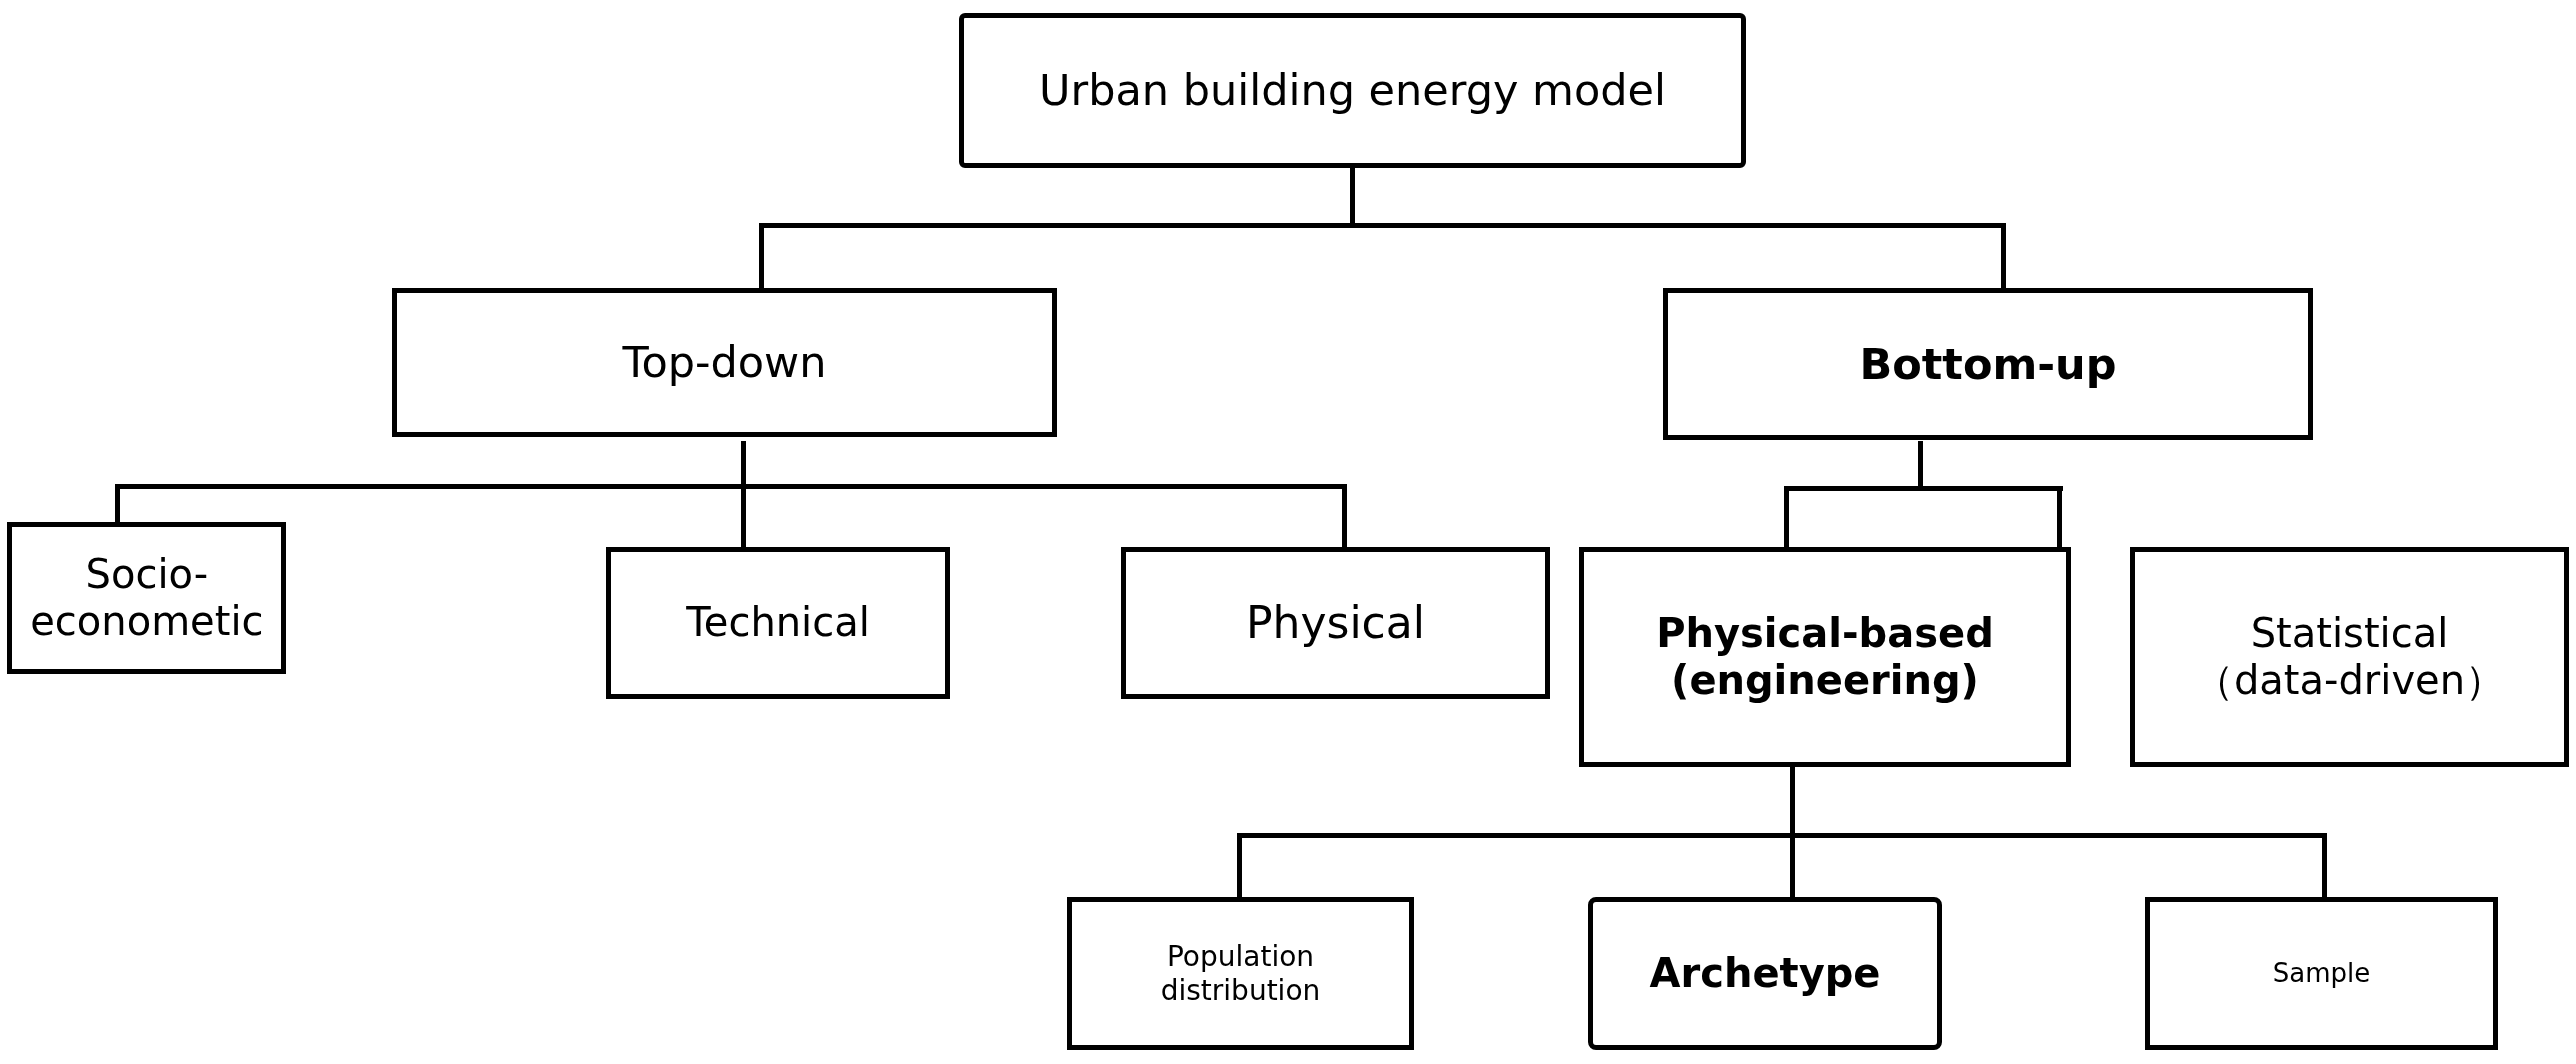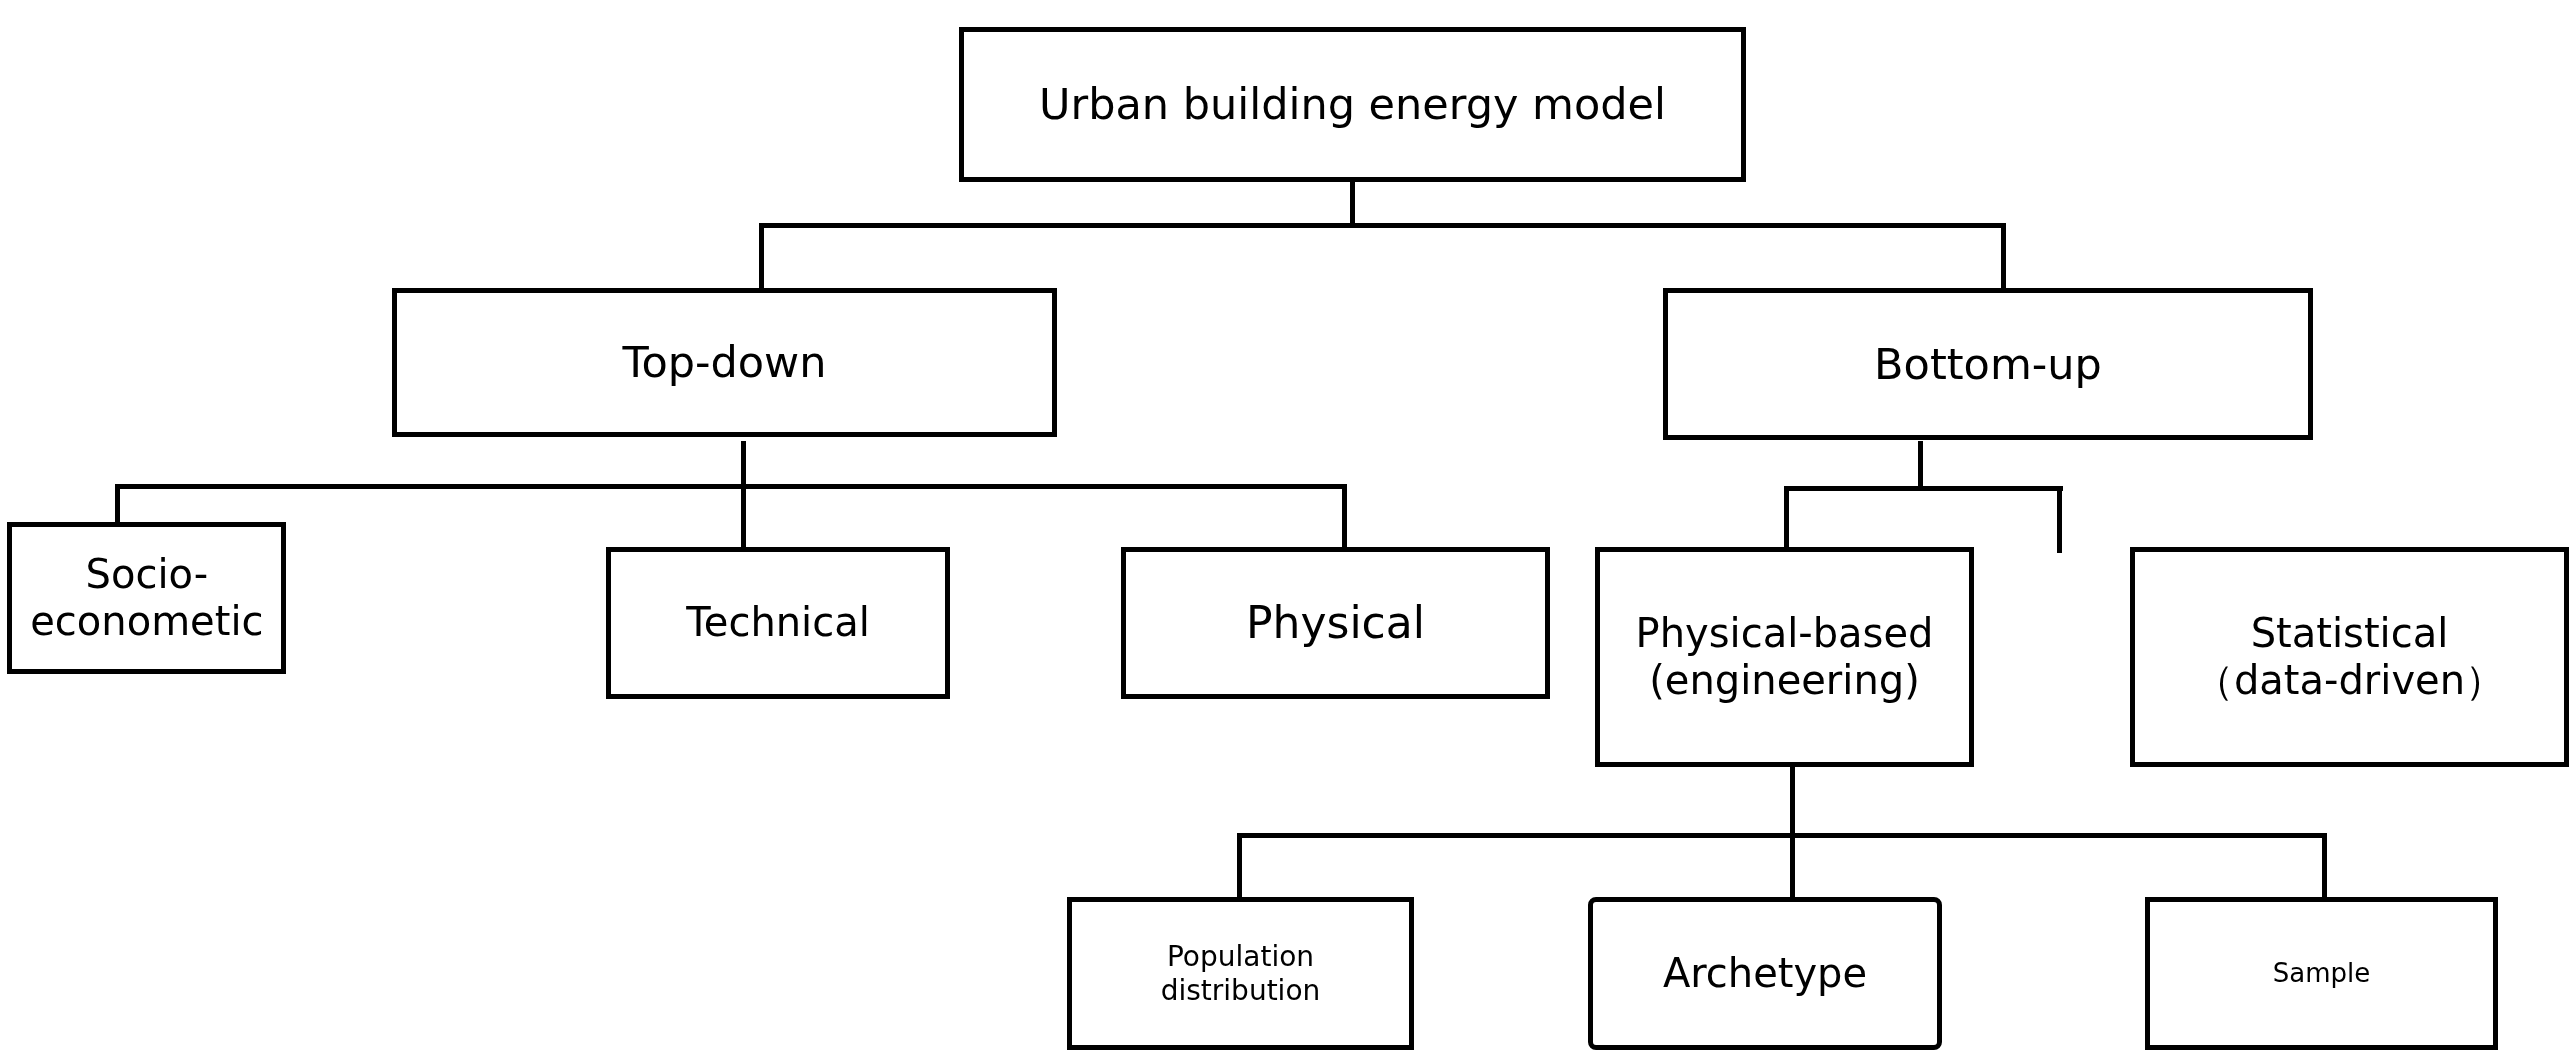--- a/index.html
+++ b/index.html
@@ -30,21 +30,21 @@
   }
   .node .label {
     display: block;
     width: 100%;
     line-height: 1.18;
     white-space: pre-line;
     padding: 0 4.4px;
     box-sizing: border-box;
   }
   .t-regular { font-weight: 400; }
-  .t-bold    { font-weight: 400; }
+  .t-bold    { font-weight: 700; }
 
   
   .edge-v, .edge-h {
     position: absolute;
     background: #000000;
     z-index: 1;
   }
   .edge-v { width: 5.2px; }
   .edge-h { height: 5.2px; }
 </style>
@@ -74,21 +74,21 @@
   <div class="edge-v" style="left:1784px; top:486px; height:67px;"></div>
   <div class="edge-v" style="left:2057px; top:486px; height:67px;"></div>
 
   <div class="edge-v" style="left:1790px; top:761px; height:77px;"></div>
 
   <div class="edge-h" style="left:1237px; top:833px; width:1090px;"></div>
   <div class="edge-v" style="left:1237px; top:833px; height:69px;"></div>
   <div class="edge-v" style="left:1790px; top:833px; height:69px;"></div>
   <div class="edge-v" style="left:2322px; top:833px; height:69px;"></div>
 
-  <div class="node" style="left:959px; top:27px; width:787px; height:155px; font-size:43px;">
+  <div class="node" style="left:959px; top:13px; width:787px; height:155px; font-size:43px;border-radius:6px;">
     <span class="label t-regular">Urban building energy model</span>
   </div>
 
   <div class="node" style="left:392px; top:288px; width:665px; height:149px; font-size:43px;">
     <span class="label t-regular">Top-down</span>
   </div>
 
   <div class="node" style="left:1663px; top:288px; width:650px; height:152px; font-size:43px;">
     <span class="label t-bold">Bottom-up</span>
   </div>
@@ -99,21 +99,21 @@
   </div>
 
   <div class="node" style="left:569px; top:547px; width:344px; height:152px; font-size:40px;margin-left:37px;">
     <span class="label t-regular">Technical</span>
   </div>
 
   <div class="node" style="left:1121px; top:547px; width:429px; height:152px; font-size:44px;">
     <span class="label t-regular">Physical</span>
   </div>
 
-  <div class="node" style="left:1579px; top:547px; width:379px; height:220px; font-size:40px;margin-left:16px;">
+  <div class="node" style="left:1579px; top:547px; width:492px; height:220px; font-size:40px;">
     <span class="label t-bold">Physical-based
 (engineering)</span>
   </div>
 
   <div class="node" style="left:2130px; top:547px; width:439px; height:220px; font-size:40px;">
     <span class="label t-regular">Statistical
 （data-driven）</span>
   </div>
 
   <div class="node" style="left:1067px; top:897px; width:347px; height:153px; font-size:28px;">

